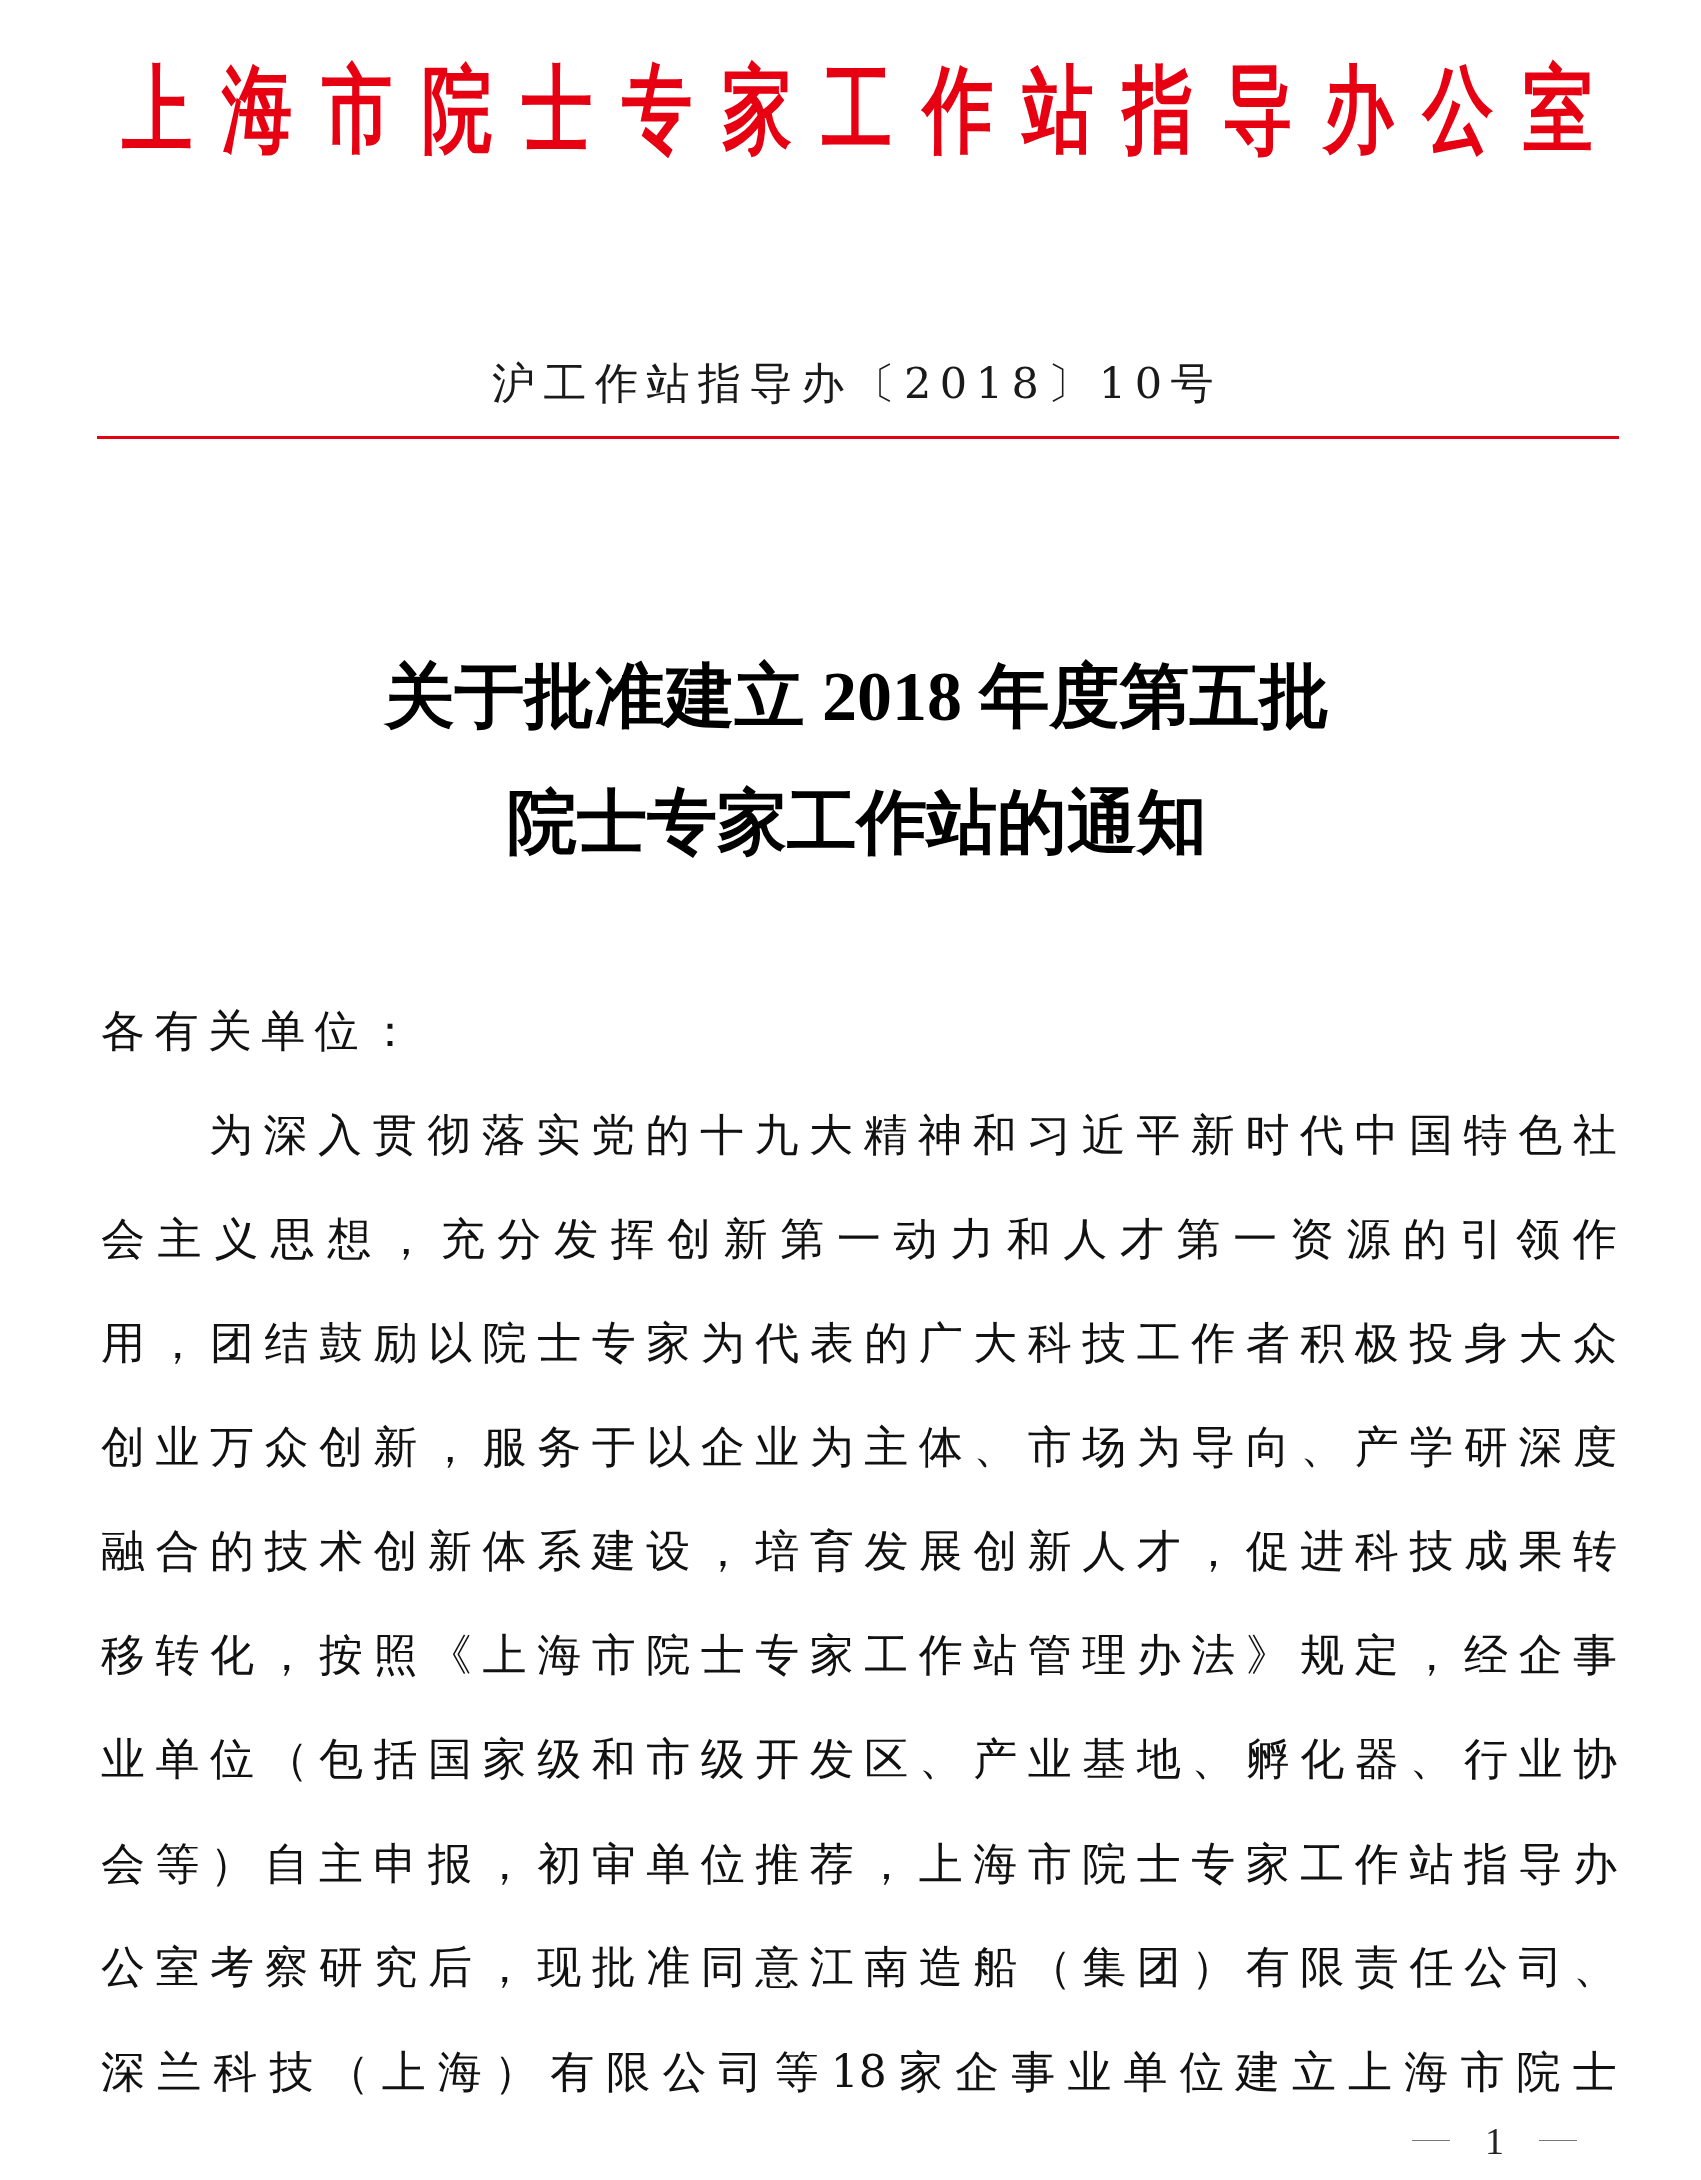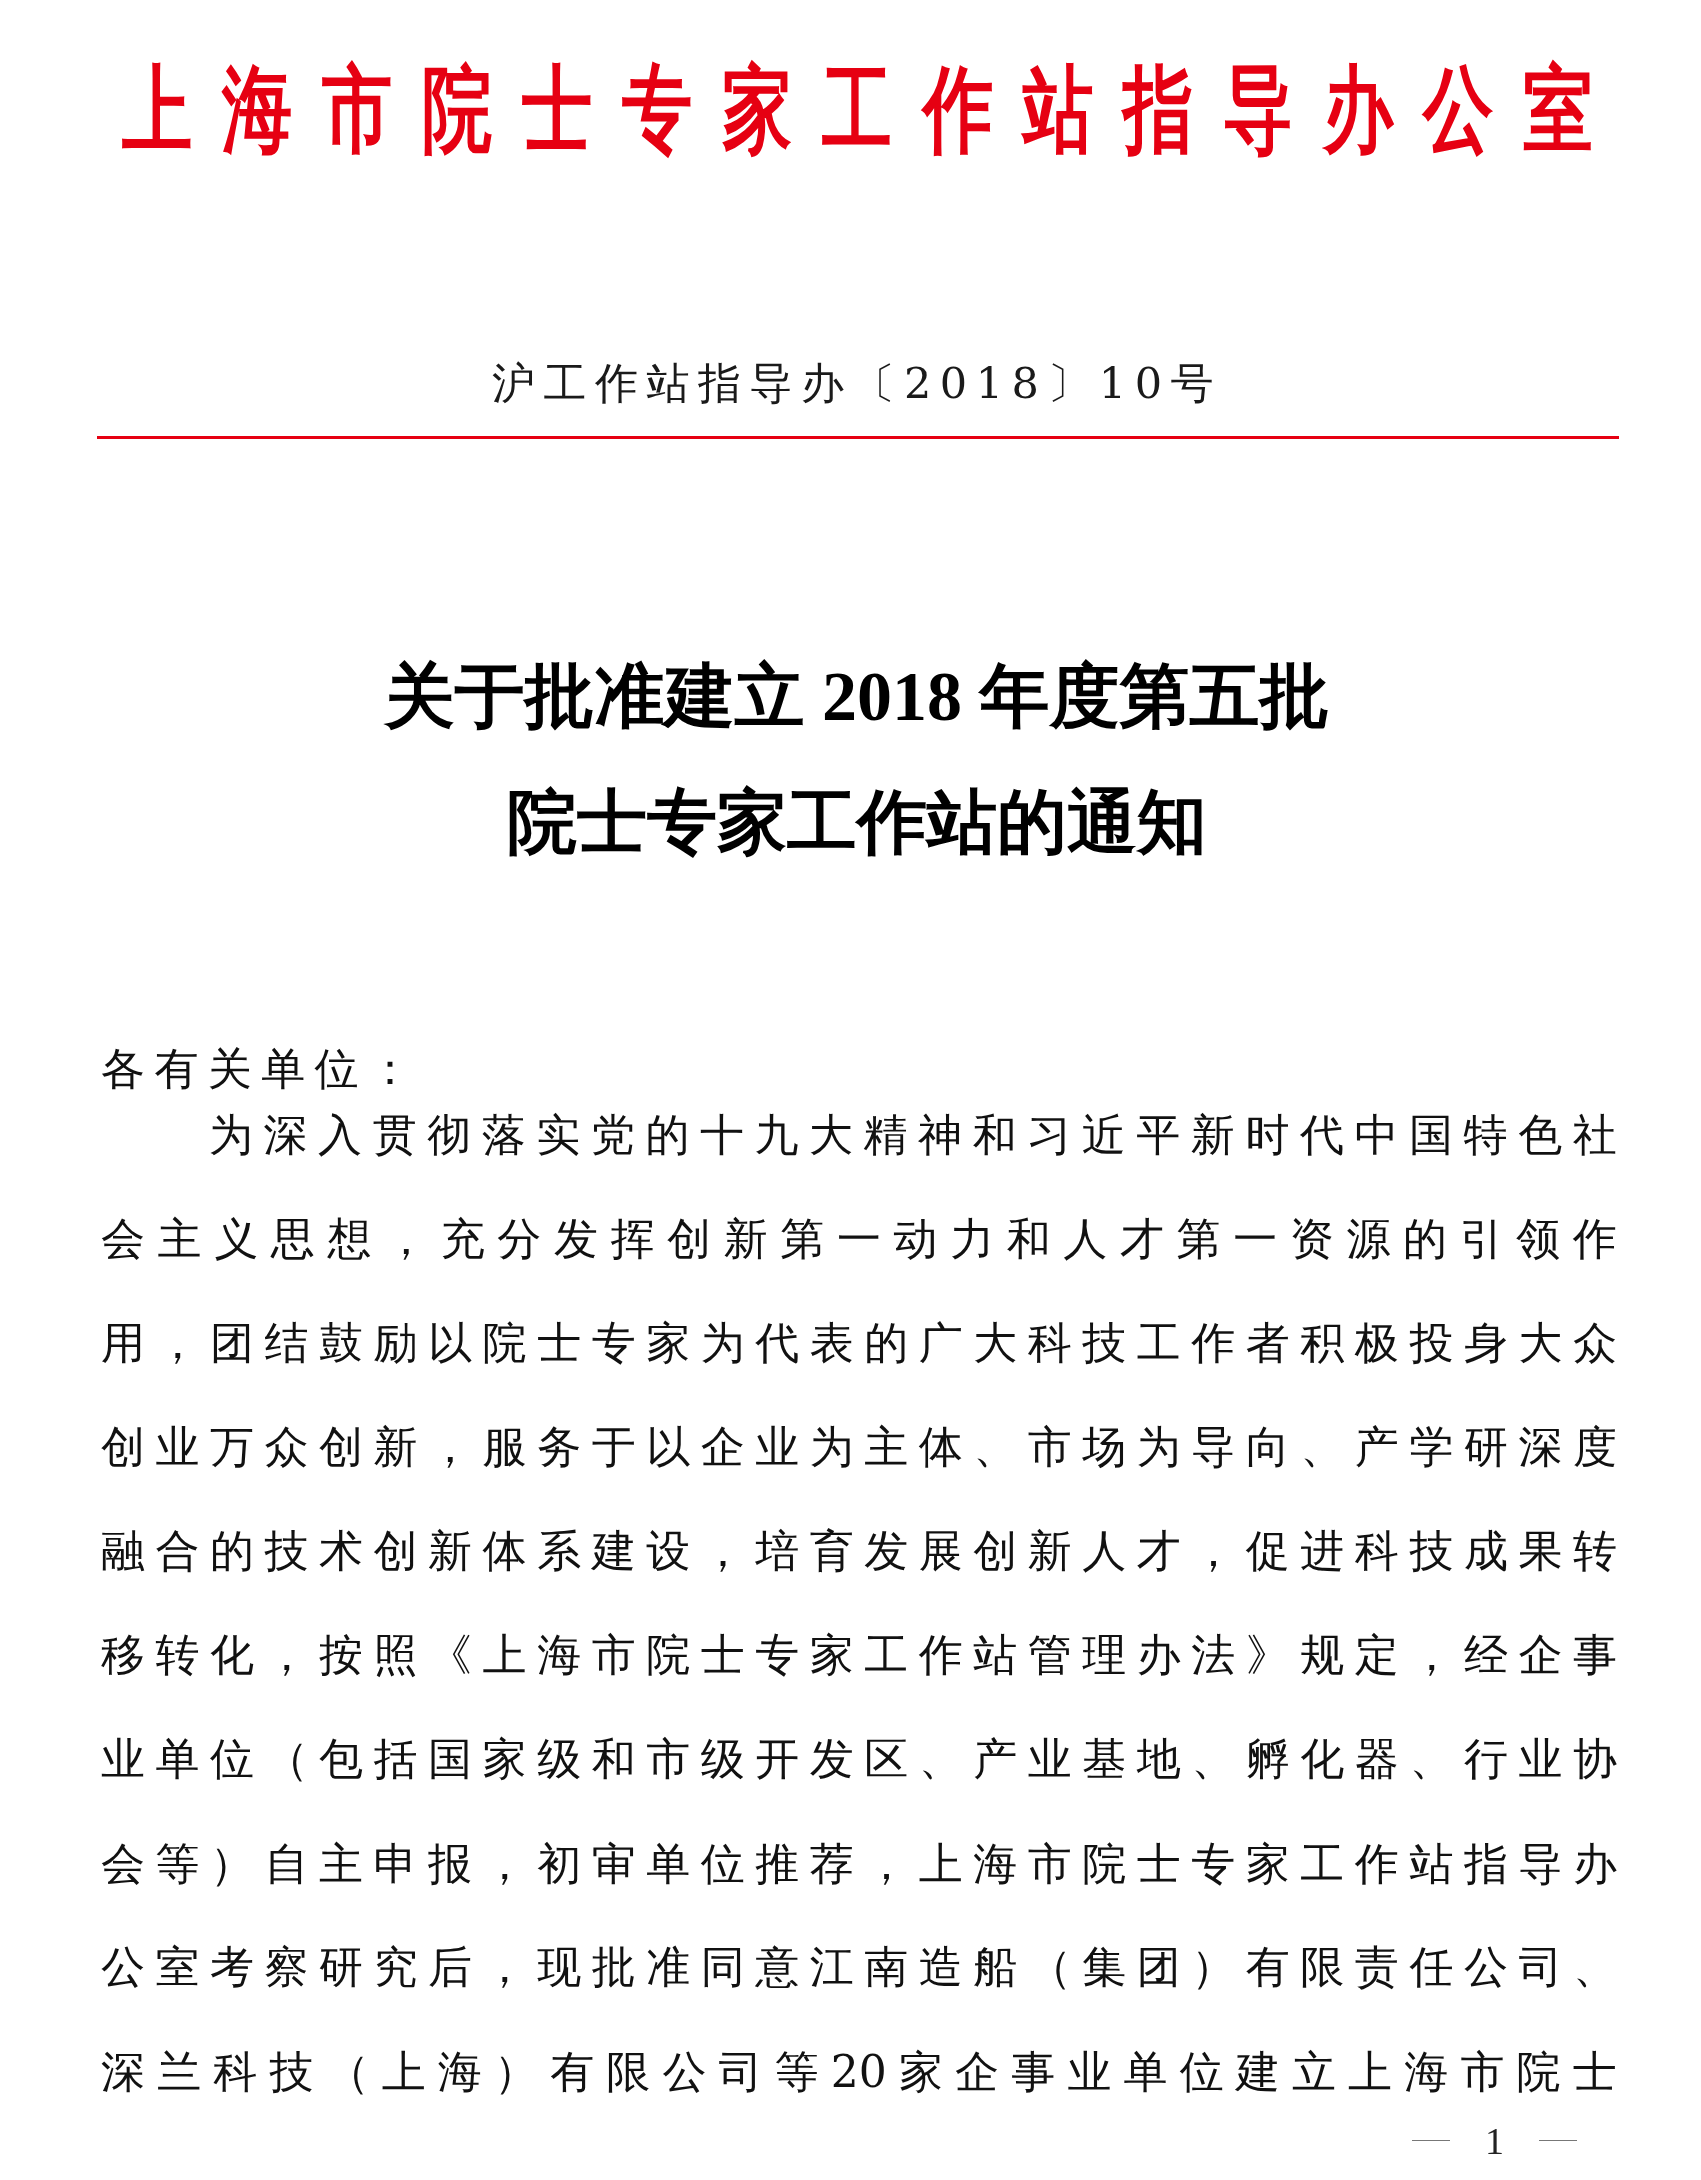--- a/index.html
+++ b/index.html
@@ -78,21 +78,20 @@
       line-height: 66px;
       color: #111111;
       text-align: justify;
       text-align-last: justify;
       white-space: nowrap;
     }
     .body-line.salutation {
       text-align: center;
       text-align-last: left;
       letter-spacing: 9.4px;
-      margin-top: 38px;
     }
     .body-line.indent {
       left: 209px;
       width: 1408px;
     }
     .page-number {
       position: absolute;
       left: 1412px;
       top: 2117px;
       width: 165px;
@@ -414,21 +413,21 @@
     <span>技</span>
     <span>（</span>
     <span>上</span>
     <span>海</span>
     <span>）</span>
     <span>有</span>
     <span>限</span>
     <span>公</span>
     <span>司</span>
     <span>等</span>
-    <span>20</span>
+    <span>18</span>
     <span>家</span>
     <span>企</span>
     <span>事</span>
     <span>业</span>
     <span>单</span>
     <span>位</span>
     <span>建</span>
     <span>立</span>
     <span>上</span>
     <span>海</span>

